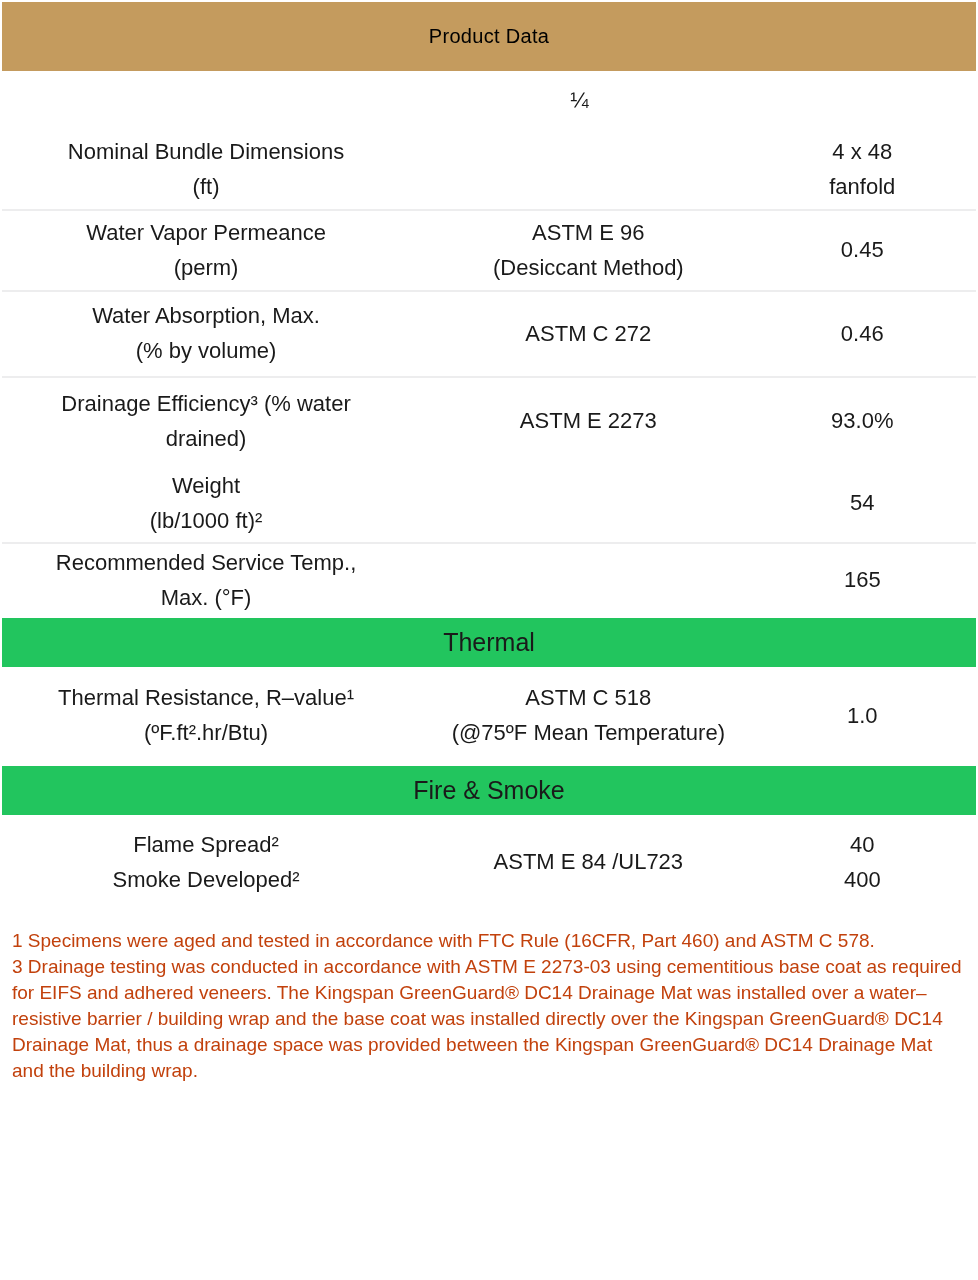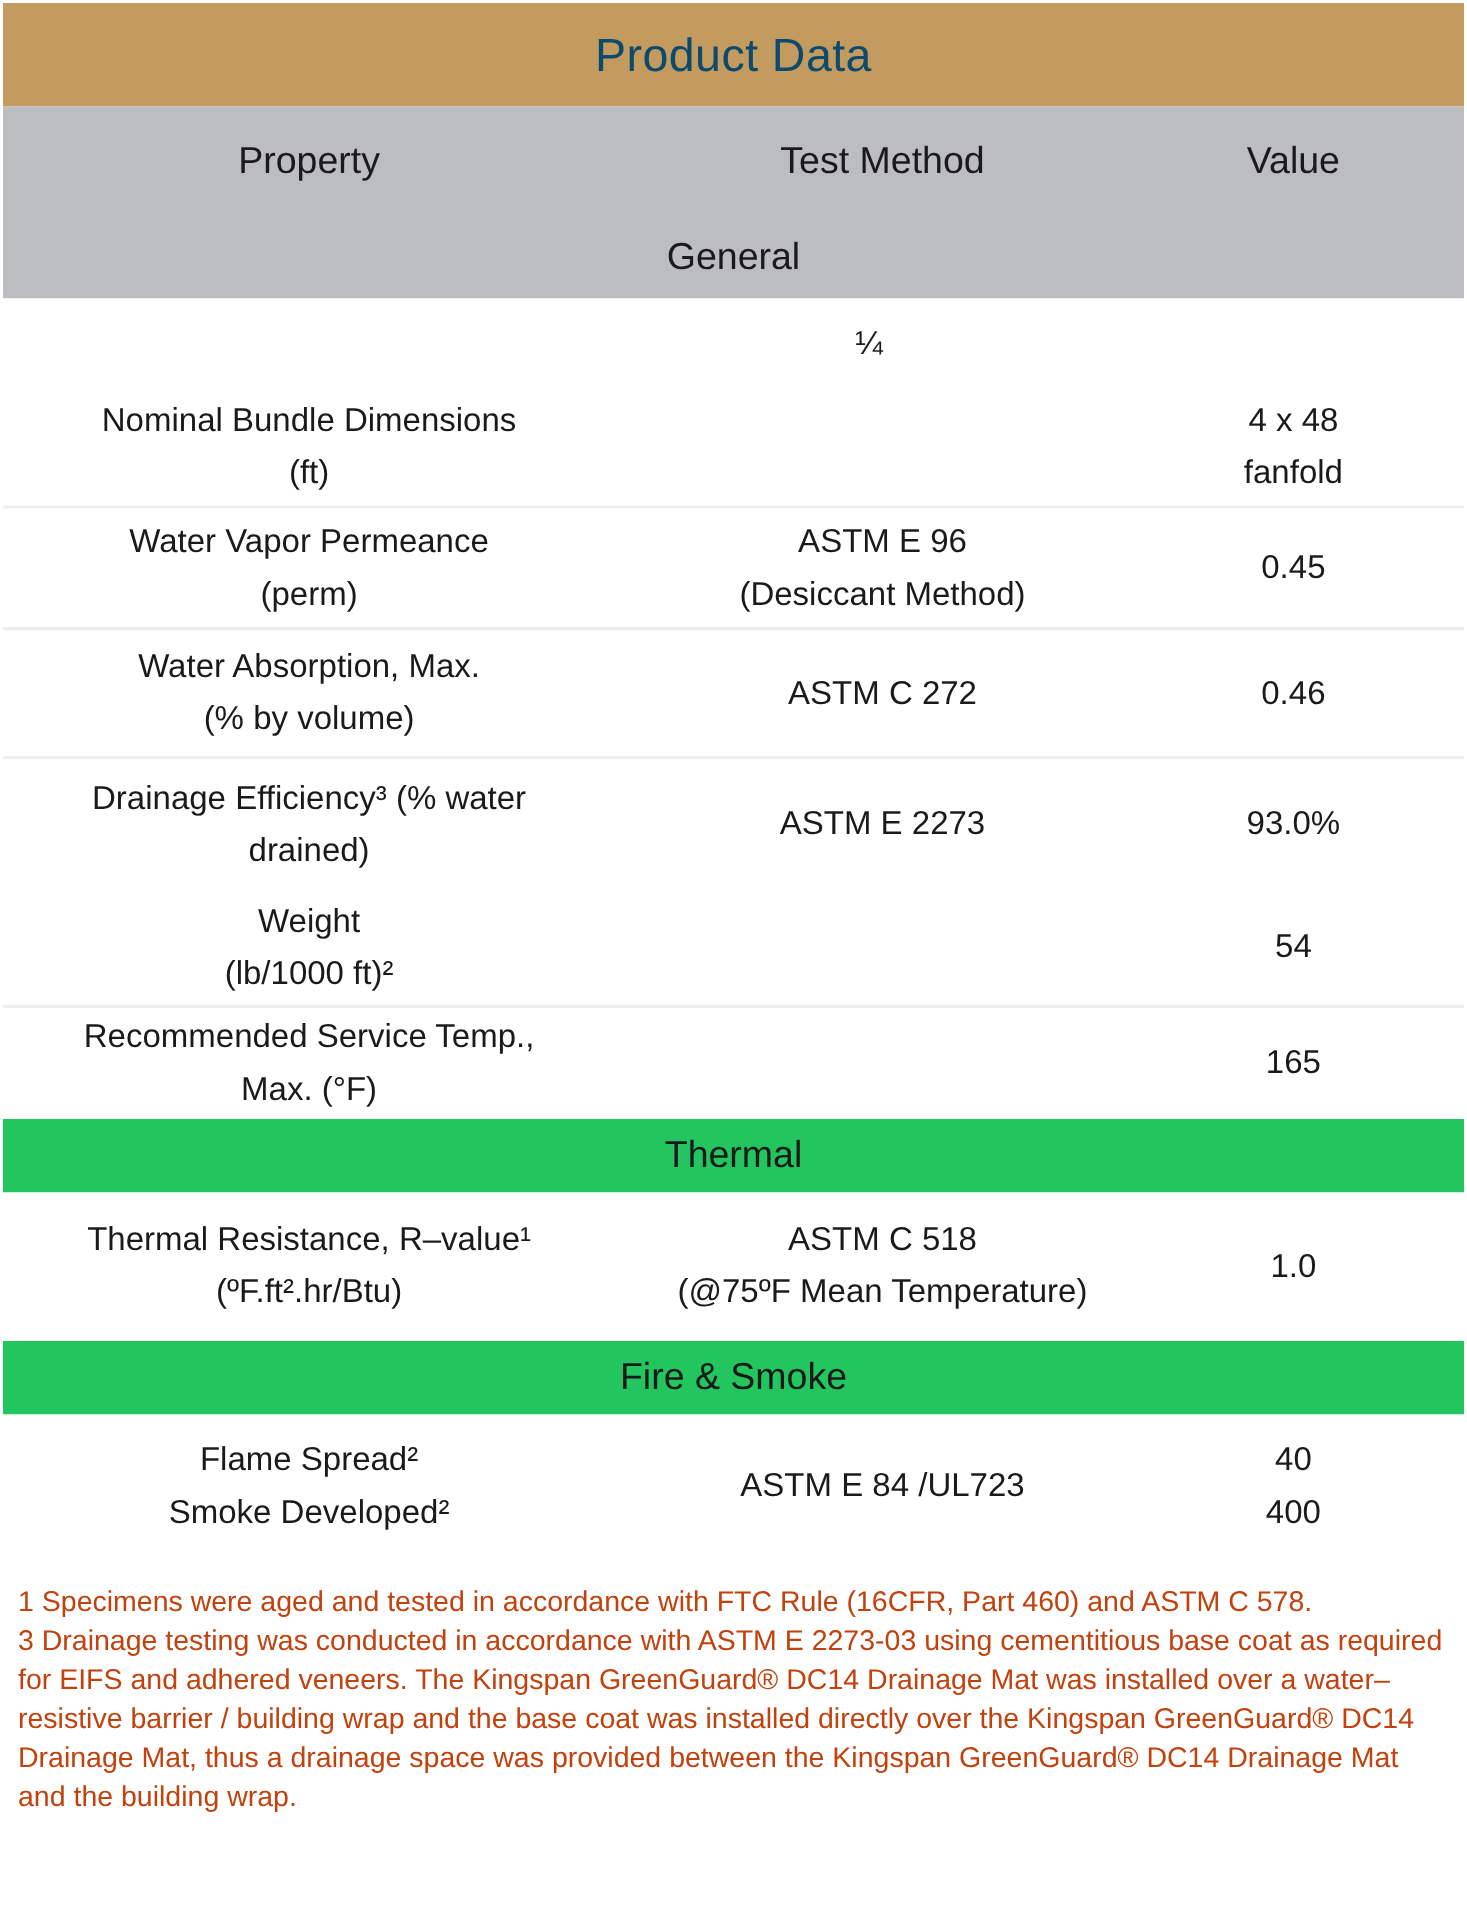--- a/index.html
+++ b/index.html
@@ -12,22 +12,22 @@
     overflow: hidden;
   }
   .sheet { padding: 2px 2px 0 2px; }
 
   .title-bar {
     background: #c49b5e;
     height: 69px;
     display: flex;
     align-items: center;
     justify-content: center;
-    color: #0c4a6e;
-    font-size: 31px;
+    color: #000000;
+    font-size: 20px;
     letter-spacing: 0.3px;
   }
 
   .header-band { background: #bcbdc0; height: 128px; }
   .cols {
     display: grid;
     grid-template-columns: 41.9% 36.6% 21.5%;
     height: 72px;
     align-items: center;
   }
@@ -88,28 +88,20 @@
 </style>
 </head>
 <body>
 
 <div class="sheet">
 
   <div class="title-bar">
     <span>Product Data</span>
   </div>
 
-  <div class="header-band">
-    <div class="cols">
-      <div class="col-h">Property</div>
-      <div class="col-h">Test Method</div>
-      <div class="col-h val">Value</div>
-    </div>
-    <div class="section-label">General</div>
-  </div>
 
   <div class="row r-thick">
     <div class="cell"></div>
     <div class="cell val">¼</div>
   </div>
 
   <div class="row r-bundle divider">
     <div class="cell">Nominal Bundle Dimensions
 (ft)</div>
     <div class="cell"></div>

